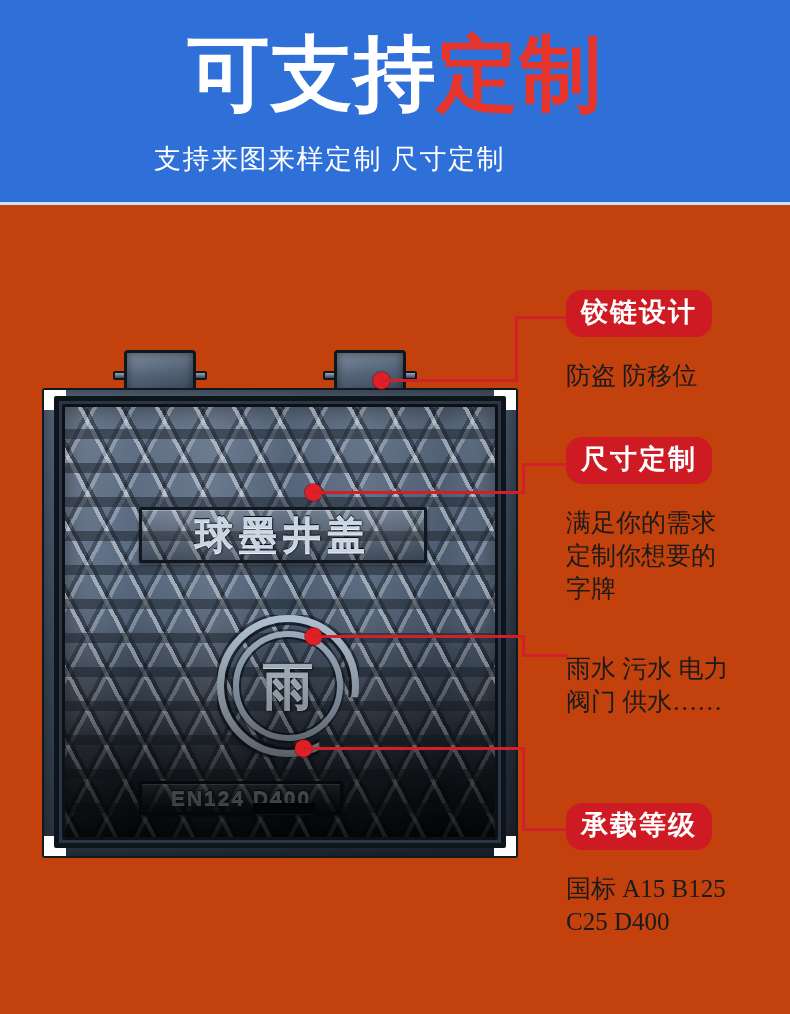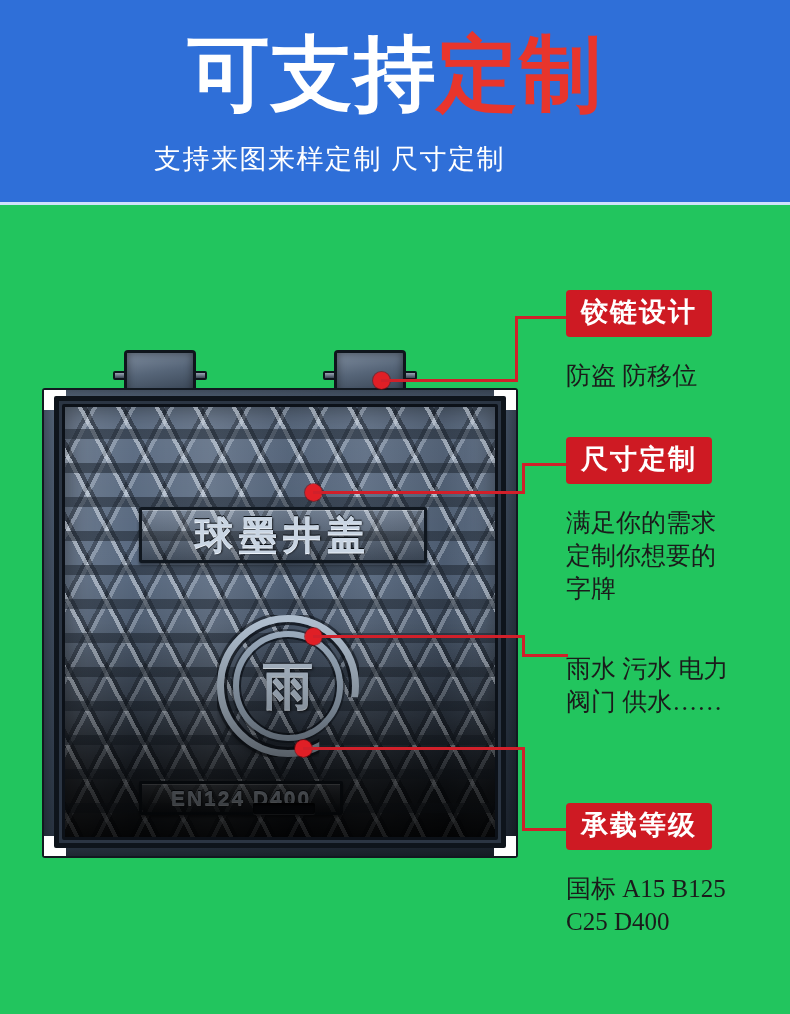--- a/index.html
+++ b/index.html
@@ -2,21 +2,21 @@
 <html><head>
 <meta charset="utf-8">
 <style>
   * { box-sizing: border-box; margin: 0; padding: 0; }
   html, body {
     width: 790px; height: 1014px;
     background: #ffffff;
     font-family: "Liberation Sans", "DejaVu Sans", sans-serif;
     overflow: hidden;
   }
-  #page { position: relative; width: 790px; height: 1014px; background: #22c55e; }
+  #page { position: relative; width: 790px; height: 1014px; background: #c2410c; }
 
   
   .banner {
     position: absolute; left: 0; top: 0; width: 790px; height: 202px;
     background: #2f6fd8;
     overflow: hidden;
   }
   .banner-underline {
     position: absolute; left: 0; top: 202px; width: 790px; height: 3px;
     background: #cfe2fb;
@@ -237,21 +237,21 @@
   
   .anno { position: absolute; left: 566px; }
   .badge {
     display: inline-block;
     background: #ce1a23;
     color: #ffffff;
     font-size: 27px; line-height: 27px;
     font-weight: bold;
     letter-spacing: 2px;
     padding: 9px 15px 11px 15px;
-    border-radius: 4px;
+    border-radius: 16px;
     white-space: nowrap;
   }
   .anno-body {
     margin-top: 22px;
     color: #1b1b1b;
     font-size: 25px;
     line-height: 33px;
     font-family: "Liberation Serif", "DejaVu Serif", serif;
     white-space: nowrap;
   }

